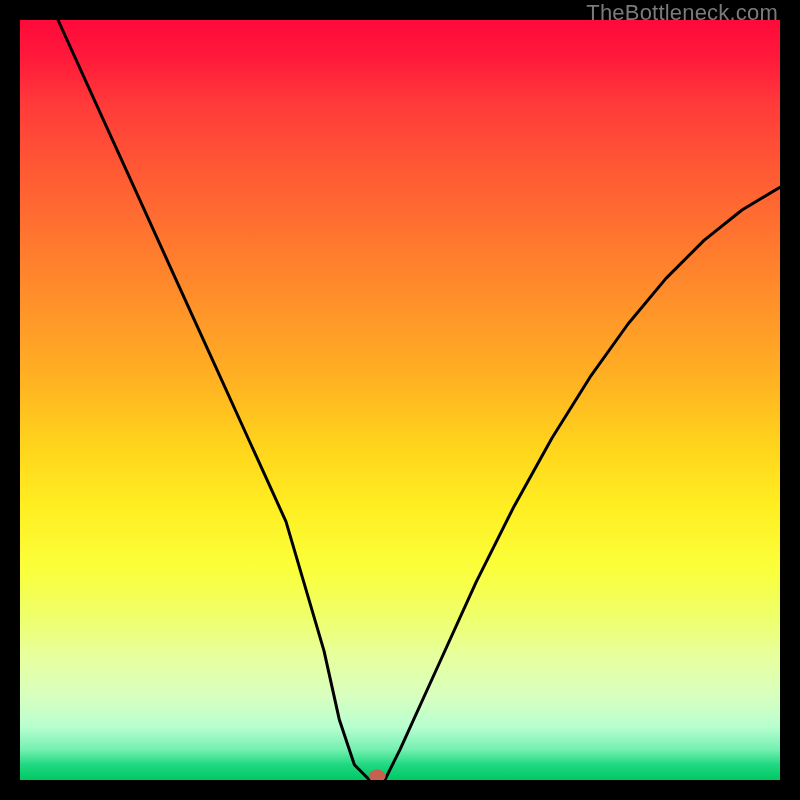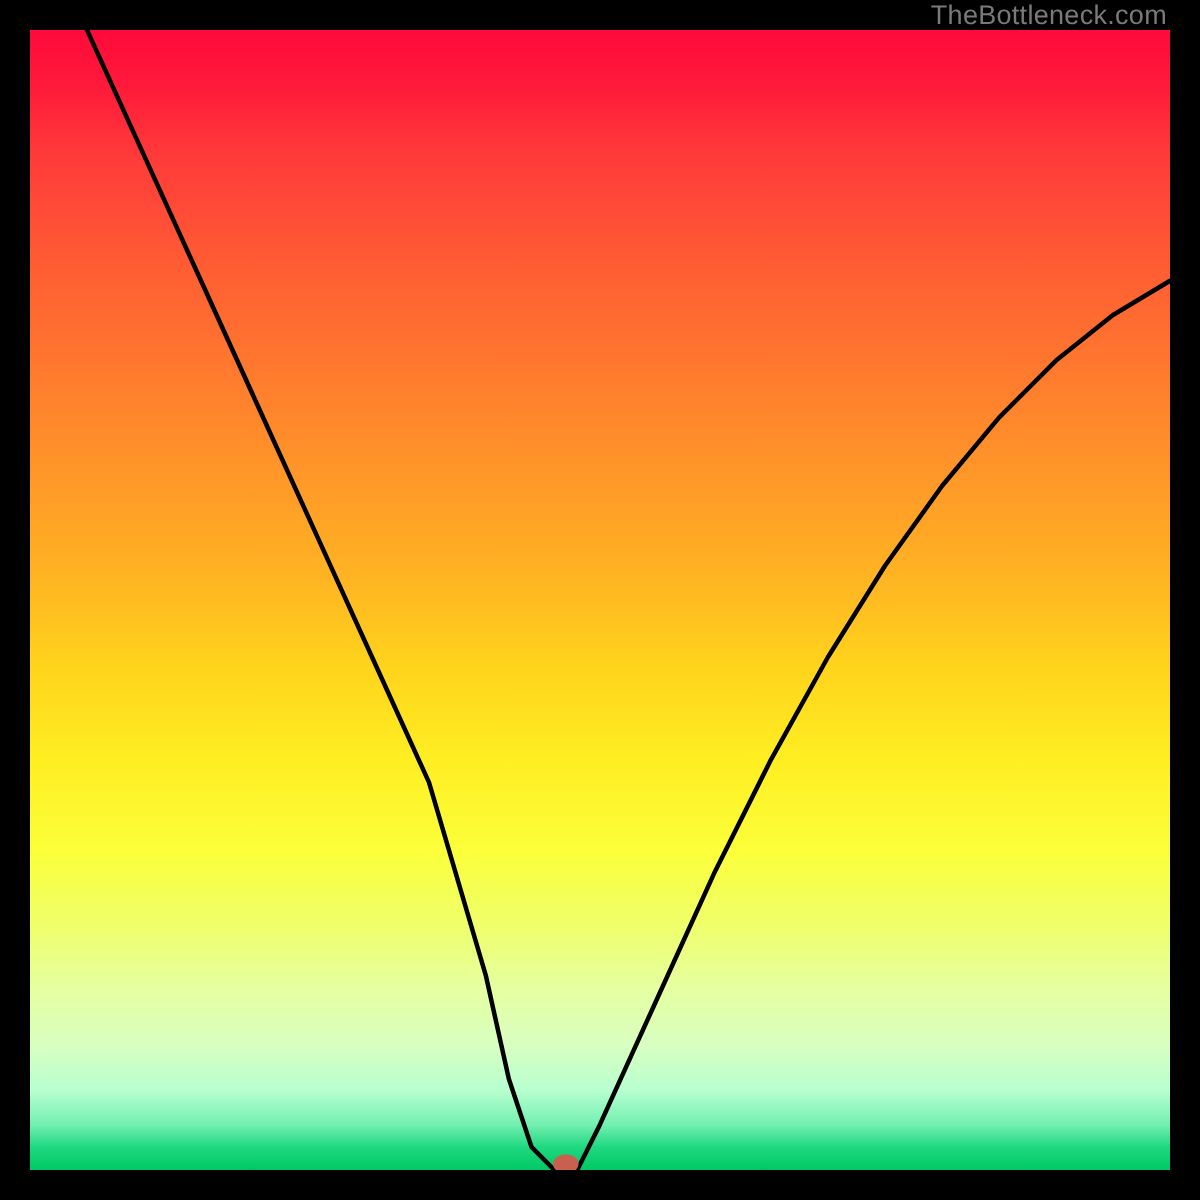--- a/index.html
+++ b/index.html
@@ -41,21 +41,21 @@
       #74f0b0 96%,
       #1fd880 98%,
       #00c864 100%
     );
   }
   .watermark {
     position: absolute;
     top: 0px;
     right: 22px;
     color: #7a7a7a;
-    font-size: 18px;
+    font-size: 22px;
     font-weight: 500;
     letter-spacing: 0.2px;
     user-select: none;
   }
   svg.curve {
     position: absolute;
     left: 0;
     top: 0;
     width: 760px;
     height: 760px;

